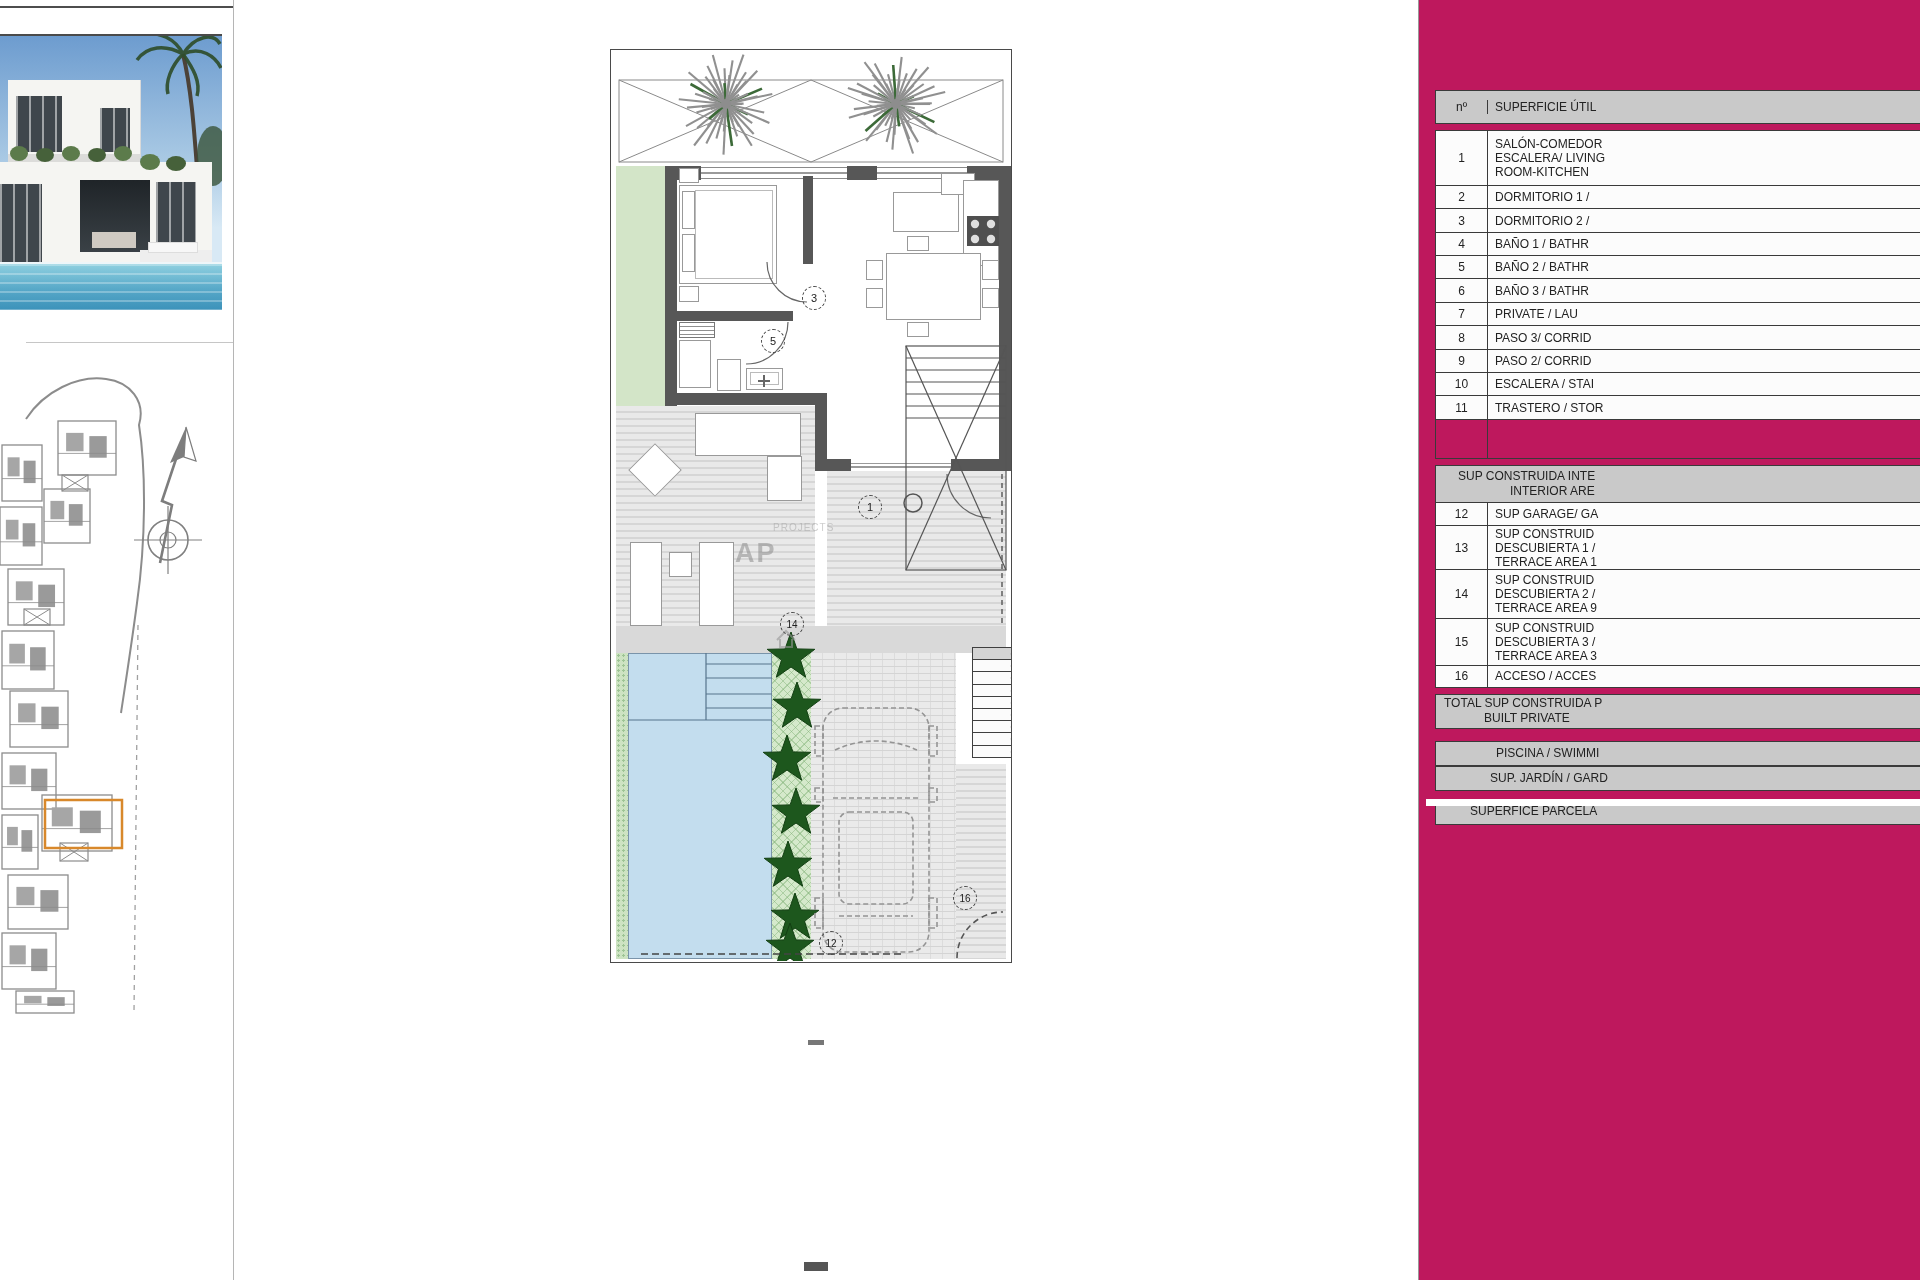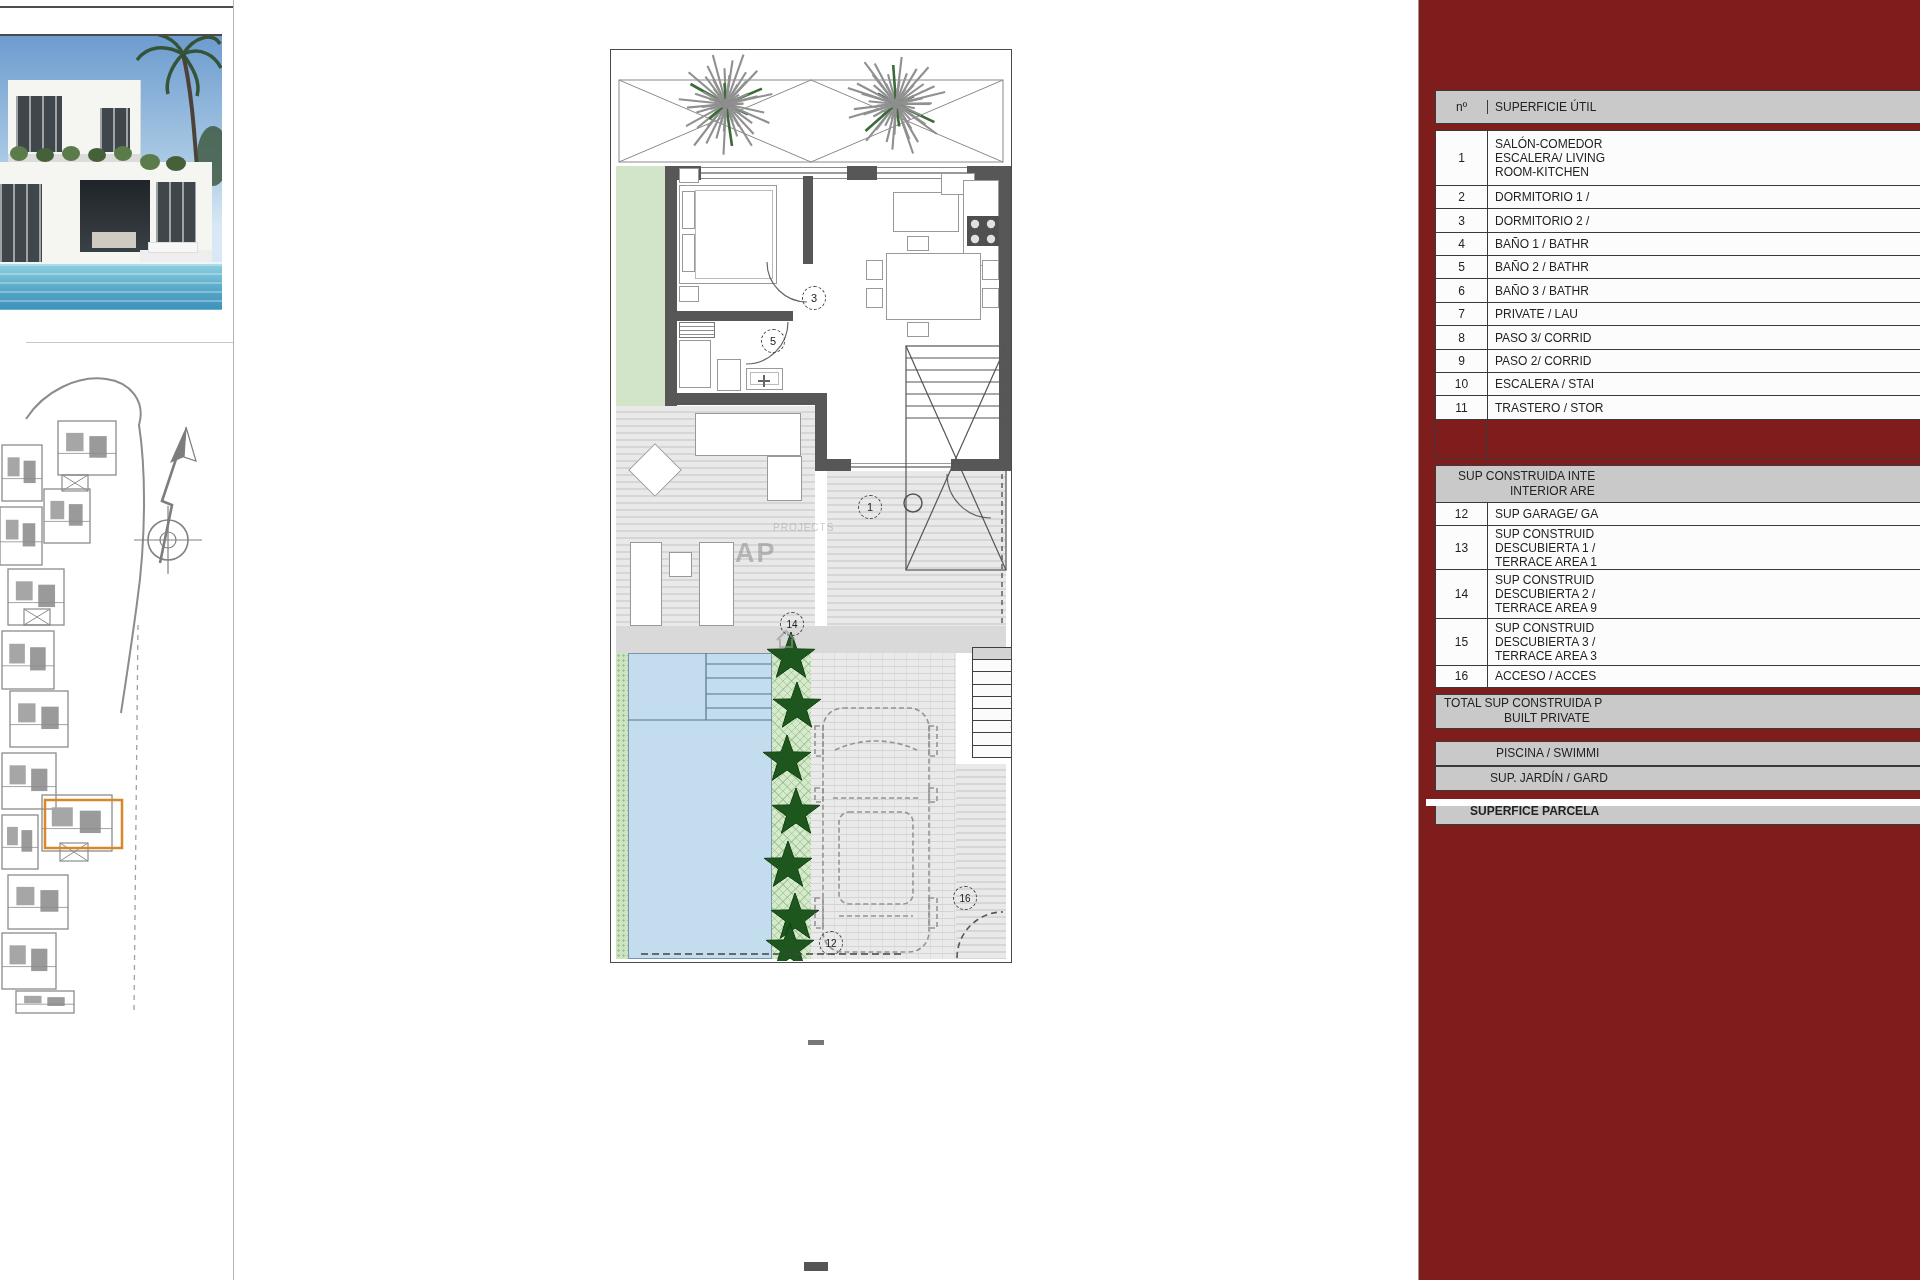--- a/index.html
+++ b/index.html
@@ -47,21 +47,21 @@
   .clbl.two{font-size:10px;}
   .steps{left:345px;top:598px;width:53px;padding-left:16px;}
   .steprow{height:13.2px;border:1px solid #3f3f3f;margin-top:-1px;background:#fbfbfb;box-sizing:border-box;
            font-size:9.5px;font-weight:500;line-height:11px;text-align:right;padding-right:3px;color:#222;}
   .steprow.gray{background:#d4d4d4;}
   .wm-ap{font-size:27px;font-weight:bold;letter-spacing:2px;color:rgba(140,140,140,.55);}
   .wm-sub{font-size:10px;letter-spacing:1px;color:rgba(160,160,160,.5);}
   .dash{background:#777;}
 
   
-  .panel{left:1418px;top:0;width:502px;height:1280px;background:#7f1d1d;border-left:1px solid #999;box-sizing:border-box;}
+  .panel{left:1418px;top:0;width:502px;height:1280px;background:#be185d;border-left:1px solid #999;box-sizing:border-box;}
   .tblwrap{position:absolute;left:16px;top:90px;width:486px;}
   .trow,.thead,.tbox{border:1.2px solid #3a3a3a;border-right:none;box-sizing:border-box;display:flex;}
   .thead{height:34px;background:#c9c9c9;align-items:center;}
   .trow{background:#fcfcfc;margin-top:-1.2px;}
   .tnum{width:52px;border-right:1.2px solid #3a3a3a;display:flex;align-items:center;justify-content:center;
         font-size:12px;flex:none;box-sizing:border-box;}
   .tdesc{flex:1;display:flex;flex-direction:column;justify-content:center;padding-left:7px;font-size:12px;line-height:14px;}
   .r{height:24.6px;}
   .r1{height:56px;margin-top:6px;}
   .rempty{height:40px;background:transparent;}
@@ -584,29 +584,29 @@
       </div>
       <div class="trow r16">
         <div class="tnum">16</div>
         <div class="tdesc">
             <div>ACCESO / ACCES</div>
           </div>
       </div>
 
       <div class="tbox total">
         <div style="padding-left:8px;">TOTAL SUP CONSTRUIDA P</div>
-        <div style="padding-left:68px;">BUILT PRIVATE</div>
+        <div style="padding-left:48px;">BUILT PRIVATE</div>
       </div>
 
       <div class="tbox bx" style="margin-top:12px;">
         <div style="padding-left:60px;">PISCINA / SWIMMI</div>
       </div>
       <div class="tbox bx">
         <div style="padding-left:54px;">SUP. JARDÍN / GARD</div>
       </div>
-      <div class="tbox bx" style="margin-top:8px;height:26px;font-weight:bold;">
+      <div class="tbox bx" style="margin-top:8px;height:26px;">
         <div style="padding-left:34px;">SUPERFICE PARCELA</div>
       </div>
     </div>
   </div>
   <div class="abs whitegap"></div>
 
 </div>
 
 </body></html>

